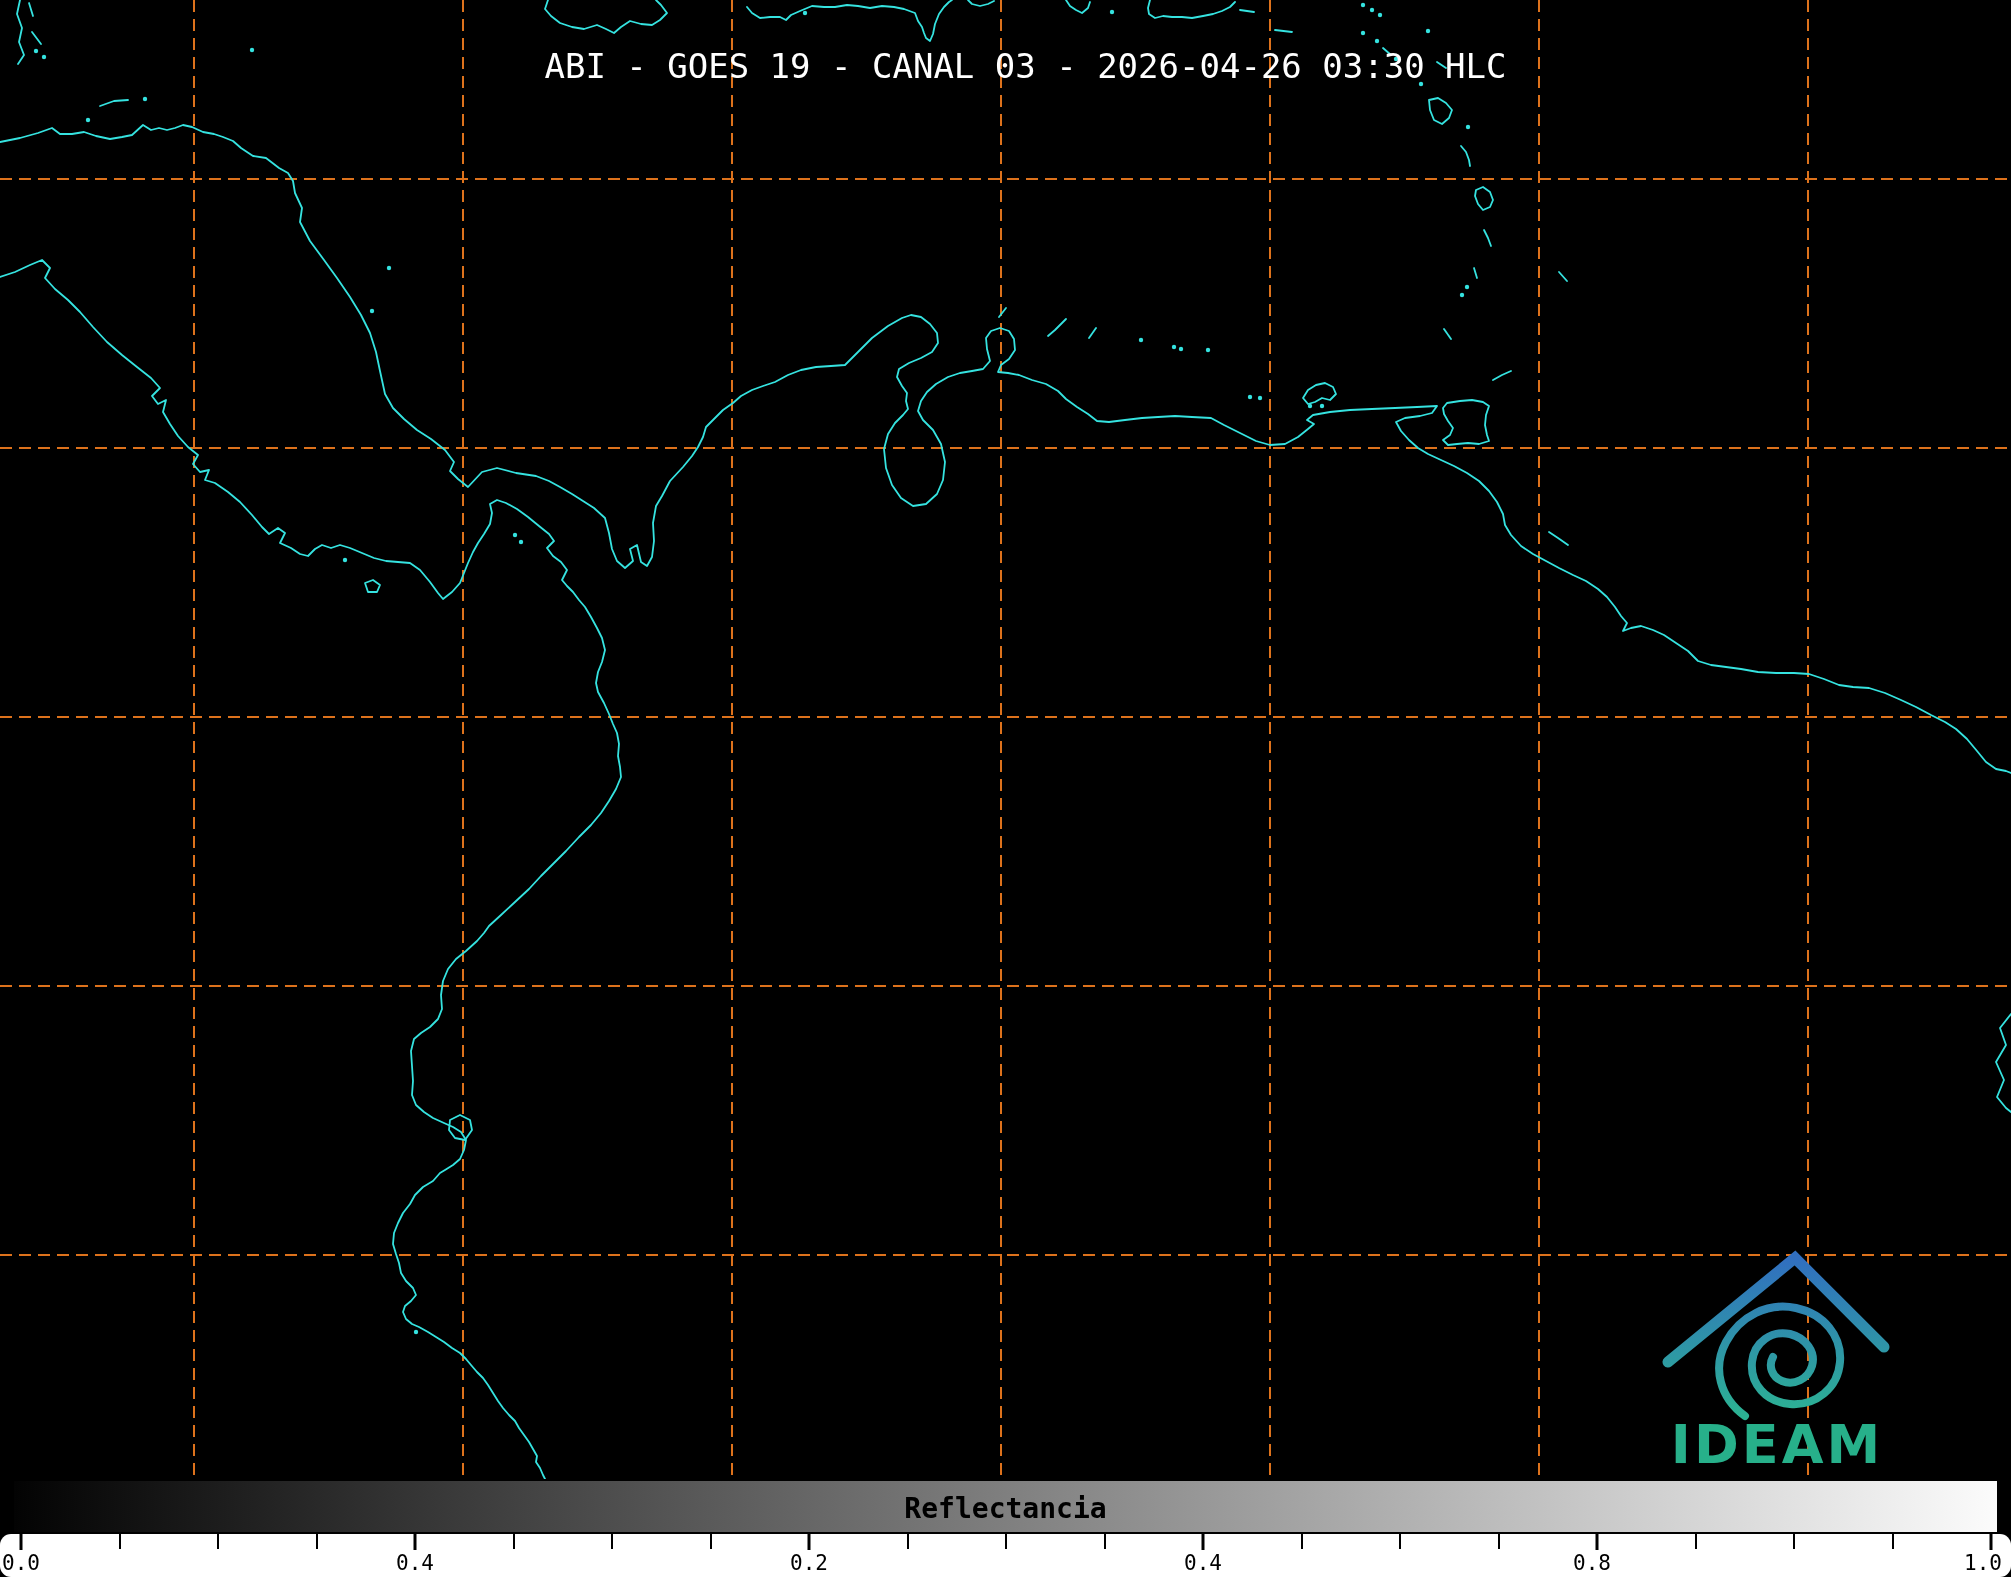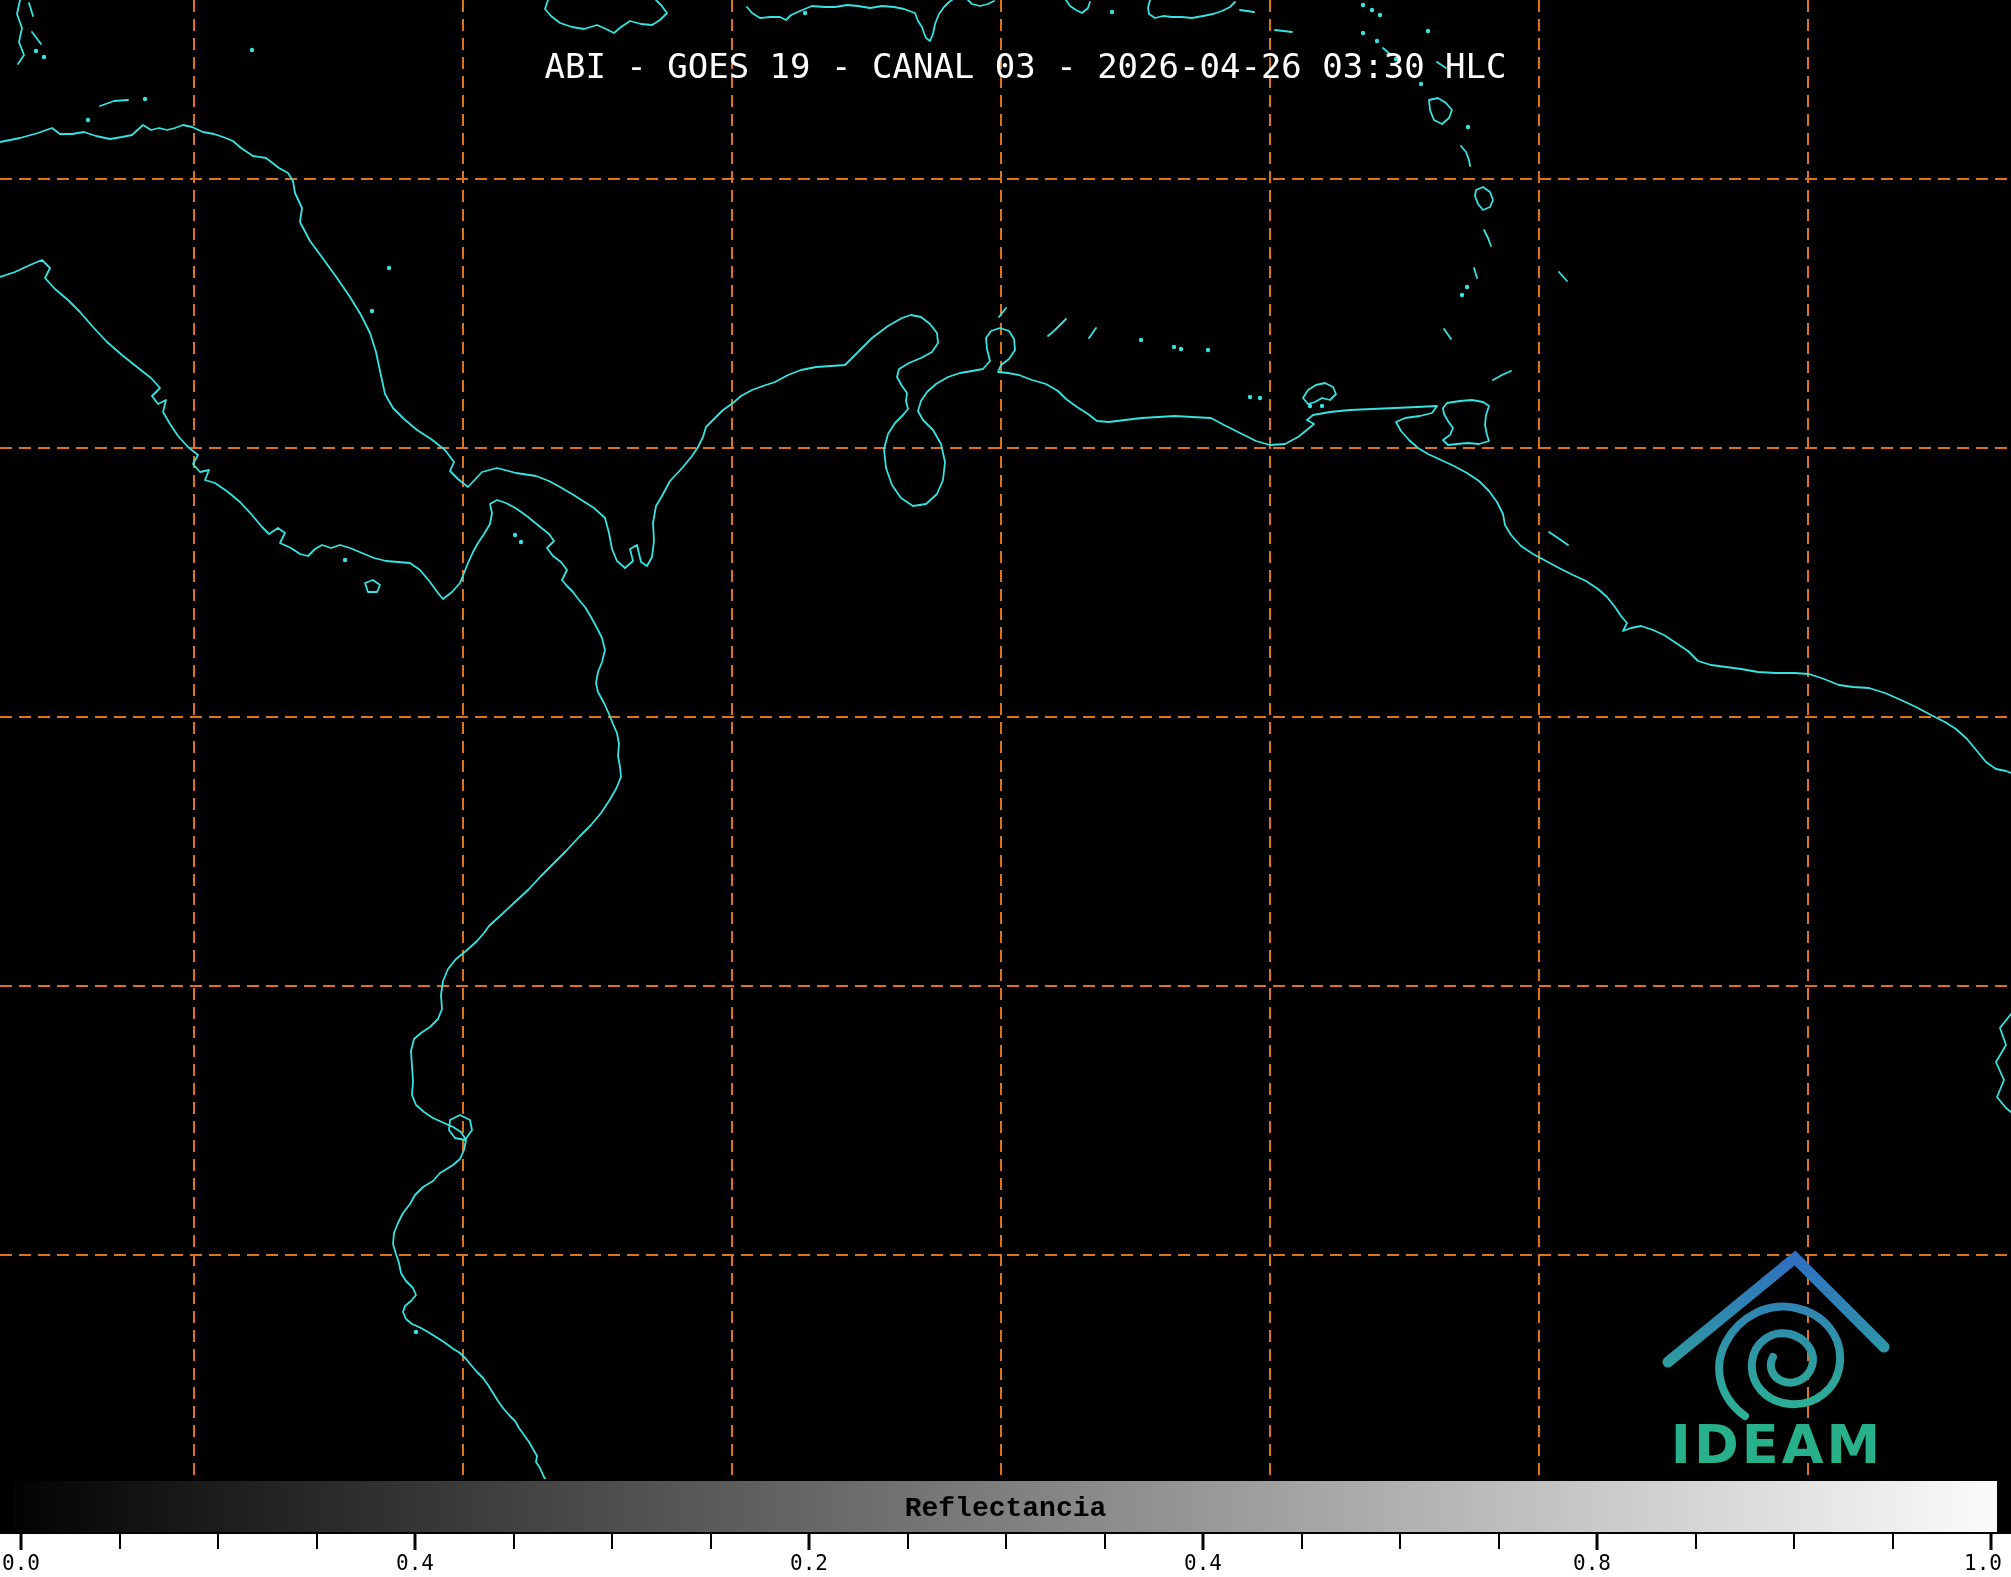--- a/index.html
+++ b/index.html
@@ -3,25 +3,25 @@
 <meta charset="utf-8">
 <style>
   html,body{margin:0;padding:0;background:#000;}
   body{width:2011px;height:1577px;position:relative;overflow:hidden;
        font-family:"DejaVu Sans Mono",monospace;}
   .map{position:absolute;top:0;left:0;width:2011px;height:1479px;background:#000;}
   #map-svg{position:absolute;top:0;left:0;width:2011px;height:1479px;}
   .title{position:absolute;top:46px;left:0;width:100%;text-align:center;
          font-size:34px;color:#ffffff;white-space:pre;z-index:5;margin-left:20px;}
   .colorbar{position:absolute;top:1479px;left:12px;width:1987px;height:55px;
-            box-sizing:border-box;border:2px solid #000;font-family:Liberation Mono, monospace;}
+            box-sizing:border-box;border:2px solid #000;}
   .colorbar-label{position:absolute;top:0;left:0;width:100%;height:55px;
             display:flex;align-items:center;justify-content:center;
             font-size:28px;font-weight:bold;color:#000;}
-  .tickbar{position:absolute;top:1534px;left:0;width:2011px;height:43px;background:#ffffff;}
+  .tickbar{position:absolute;top:1534px;left:0;width:2011px;height:43px;background:#ffffff;border-radius:11px;}
   .tick{position:absolute;top:0;width:3px;height:16px;background:#000;transform:translateX(-50%);}
   .tick.minor{width:2px;height:15px;}
   .tick-label{position:absolute;top:17px;transform:translateX(-50%);
               font-size:21px;color:#000;white-space:pre;}
 </style>
 </head>
 <body>
 
 <div class="map">
   <svg id="map-svg" viewBox="0 0 2011 1479">

